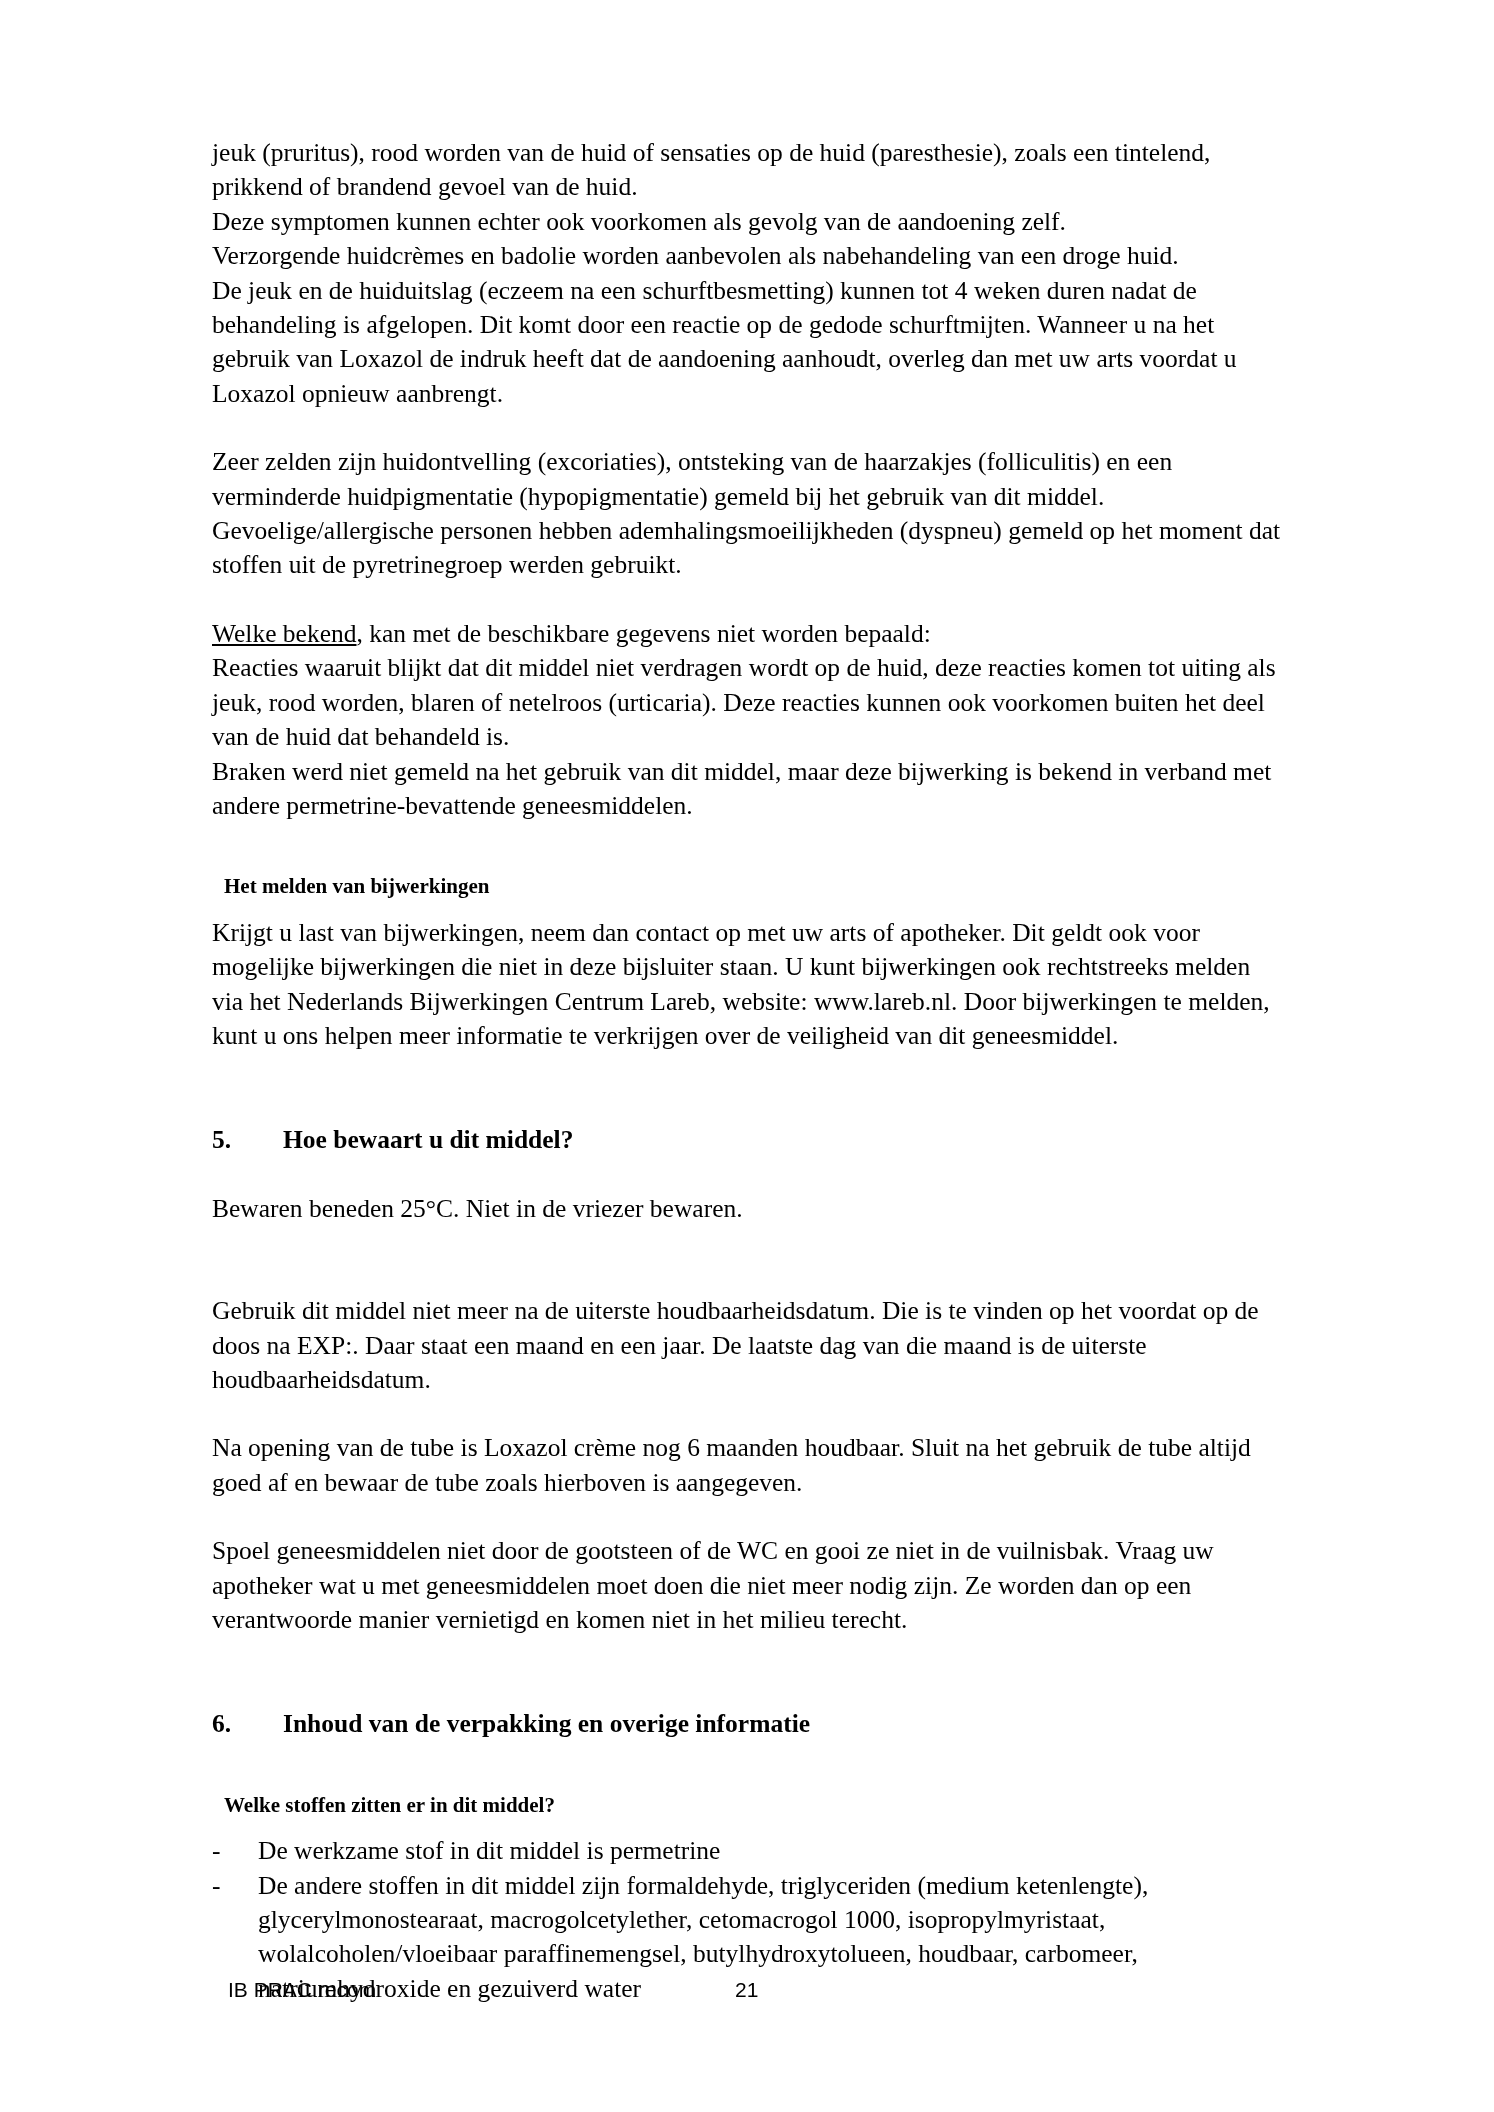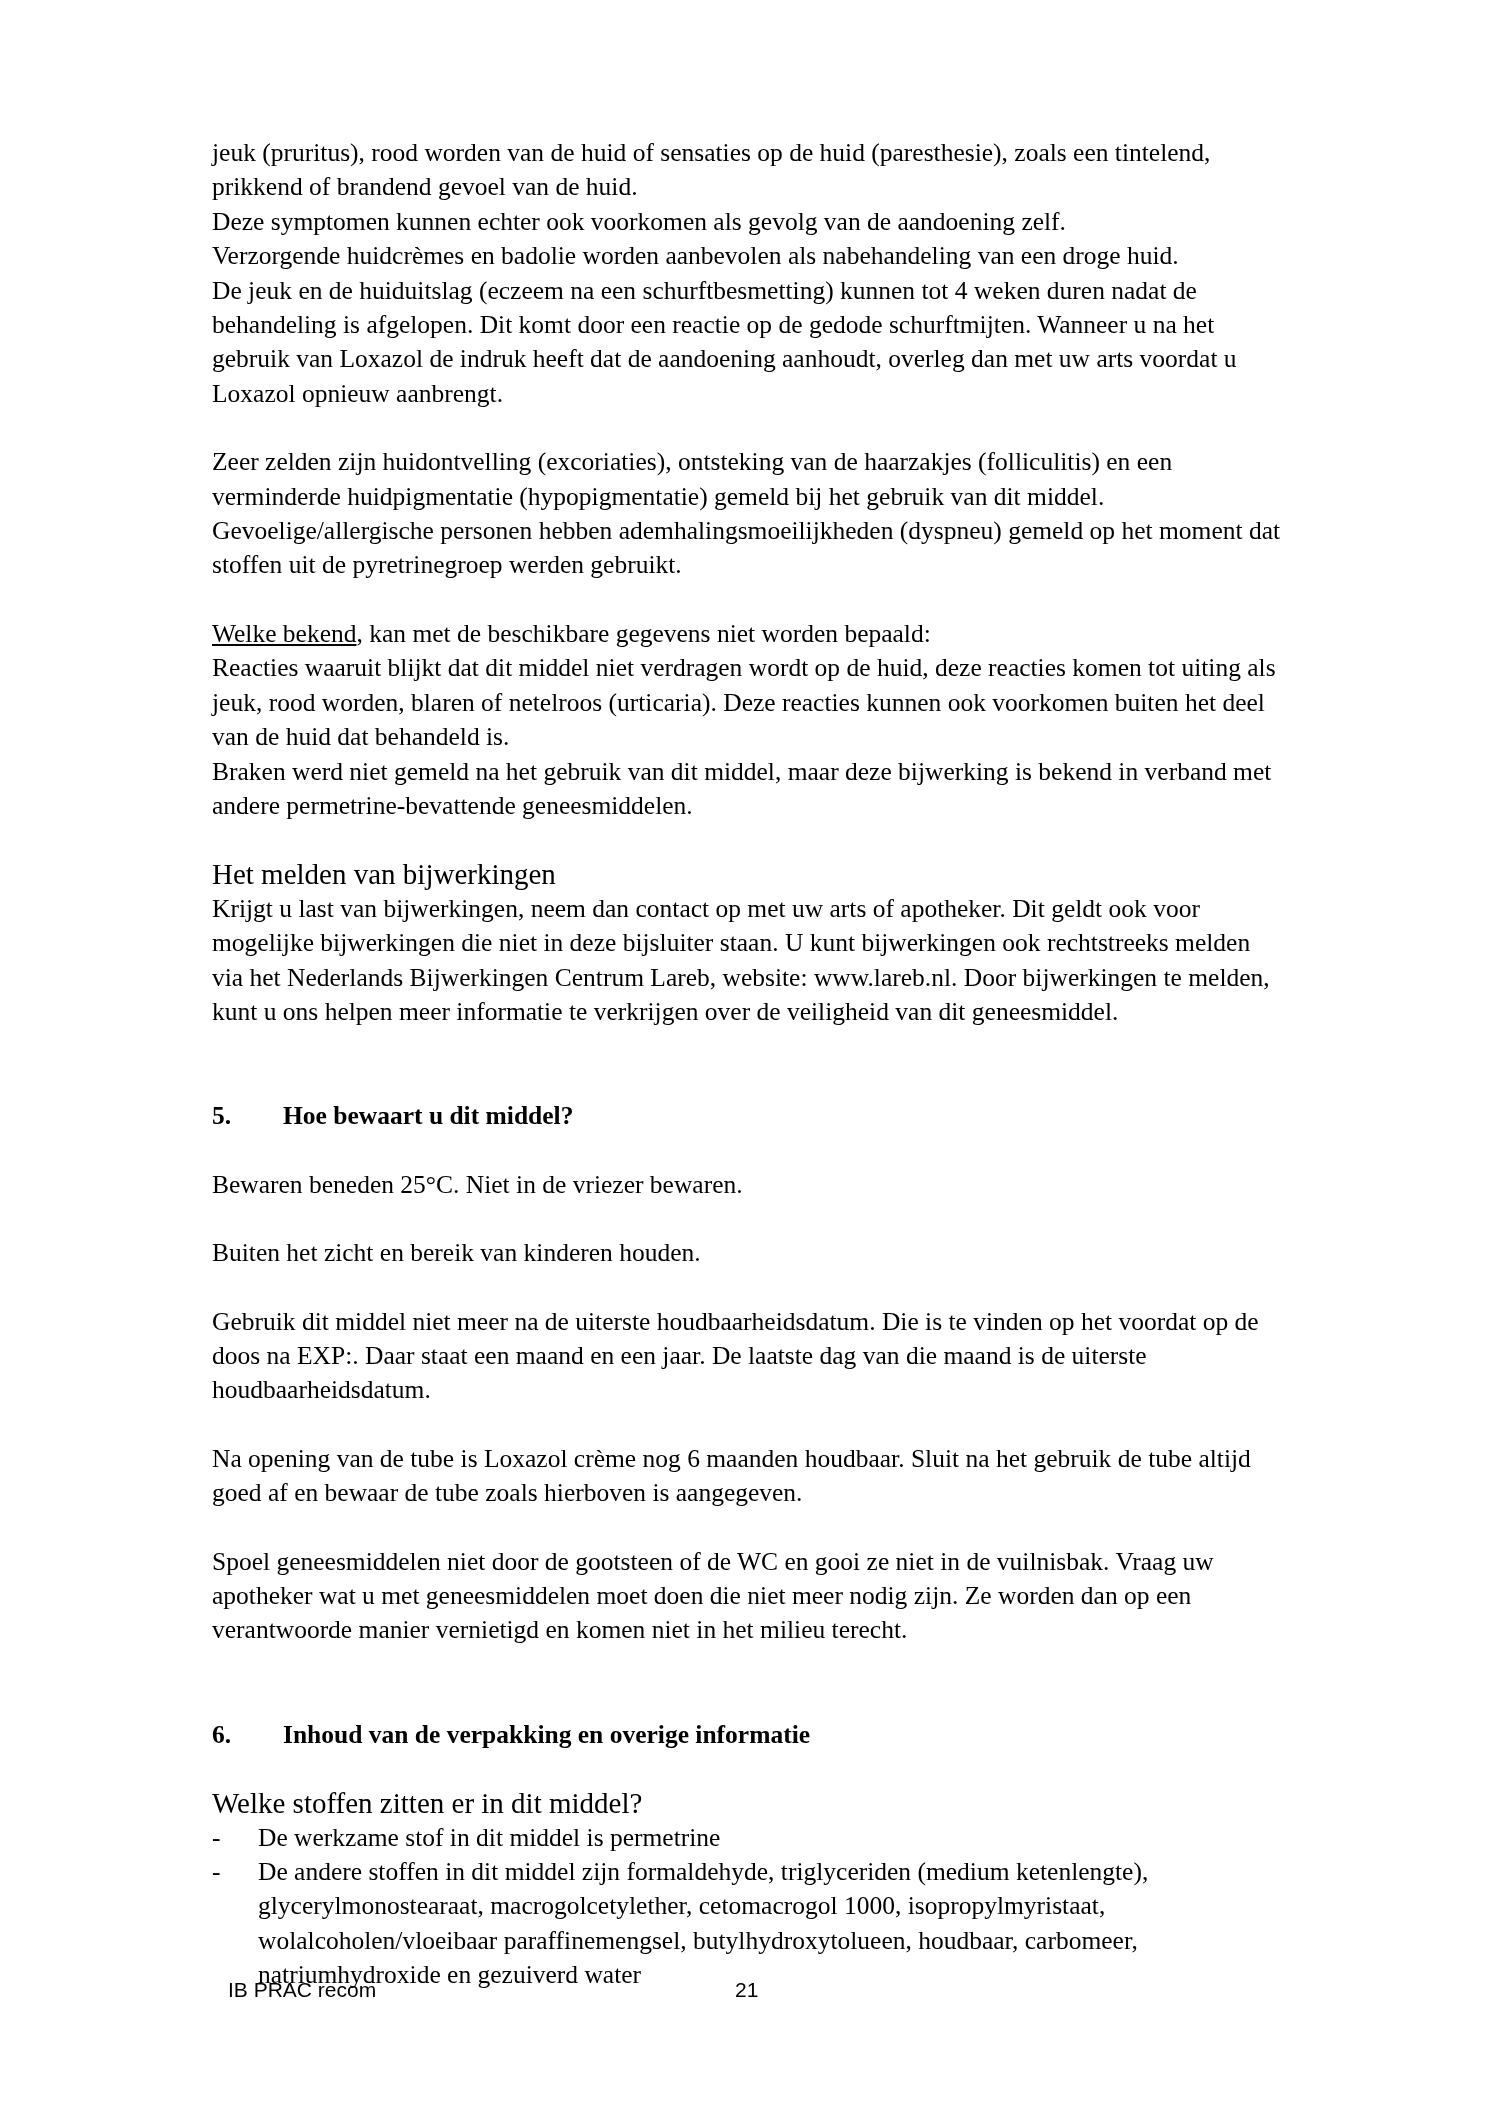--- a/index.html
+++ b/index.html
@@ -26,24 +26,24 @@
     margin: 0;
     font-size: 25.5px;
     line-height: 34.4px;
     text-align: left;
   }
   .gap-para { height: 34px; }
   .gap-section-before { height: 70px; }
   .gap-section-after { height: 34px; }
   .u { text-decoration: underline; }
   h3.sub {
-    margin: 0;
-    font-size: 29px;
+    margin: 12px;
+    font-size: 21px;
     line-height: 34.4px;
-    font-weight: normal;
+    font-weight: bold;
   }
   .numbered {
     display: flex;
     font-size: 25.5px;
     line-height: 34.4px;
     font-weight: bold;
   }
   .numbered .num {
     width: 71px;
     flex: 0 0 71px;
@@ -116,21 +116,20 @@
       <span class="num">5.</span>
       <span class="ttl">Hoe bewaart u dit middel?</span>
     </div>
 
     <div class="gap-section-after"></div>
 
     <p class="block">Bewaren beneden 25°C. Niet in de vriezer bewaren.</p>
 
     <div class="gap-para"></div>
 
-    <p class="block">Buiten het zicht en bereik van kinderen houden.</p>
 
     <div class="gap-para"></div>
 
     <p class="block">Gebruik dit middel niet meer na de uiterste houdbaarheidsdatum. Die is te vinden op het voordat op de doos na EXP:. Daar staat een maand en een jaar. De laatste dag van die maand is de uiterste houdbaarheidsdatum.</p>
 
     <div class="gap-para"></div>
 
     <p class="block">Na opening van de tube is Loxazol crème nog 6 maanden houdbaar. Sluit na het gebruik de tube altijd goed af en bewaar de tube zoals hierboven is aangegeven.</p>
 
     <div class="gap-para"></div>

